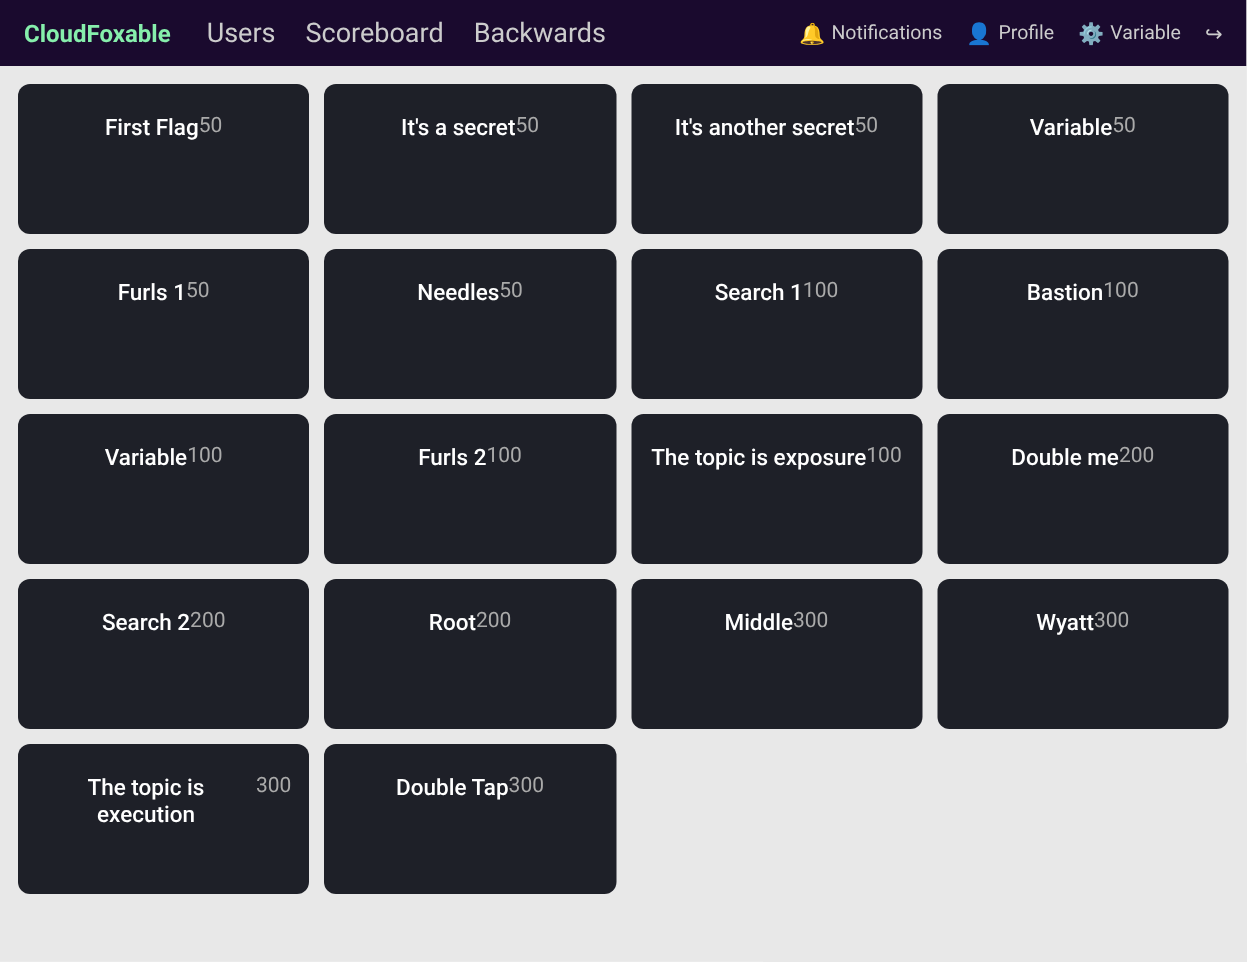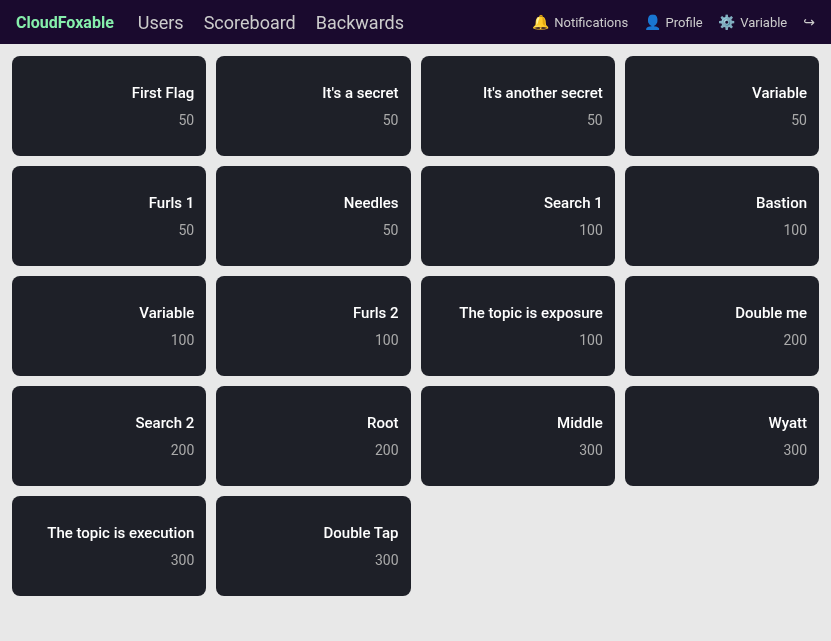--- a/index.html
+++ b/index.html
@@ -74,22 +74,22 @@
     .challenges-grid {
       display: grid;
       grid-template-columns: repeat(4, 1fr);
       gap: 10px;
     }
 
     .challenge-card {
       background-color: #1e2028;
       border-radius: 8px;
       display: flex;
-      flex-direction: column;
-      align-items: flex-end;
+      flex-direction: row;
+      align-items: flex-start;
       justify-content: center;
       padding: 20px 12px;
       min-height: 100px;
       cursor: pointer;
       transition: background-color 0.15s;
     }
 
     .challenge-name {
       color: #ffffff;
       font-size: 15px;

